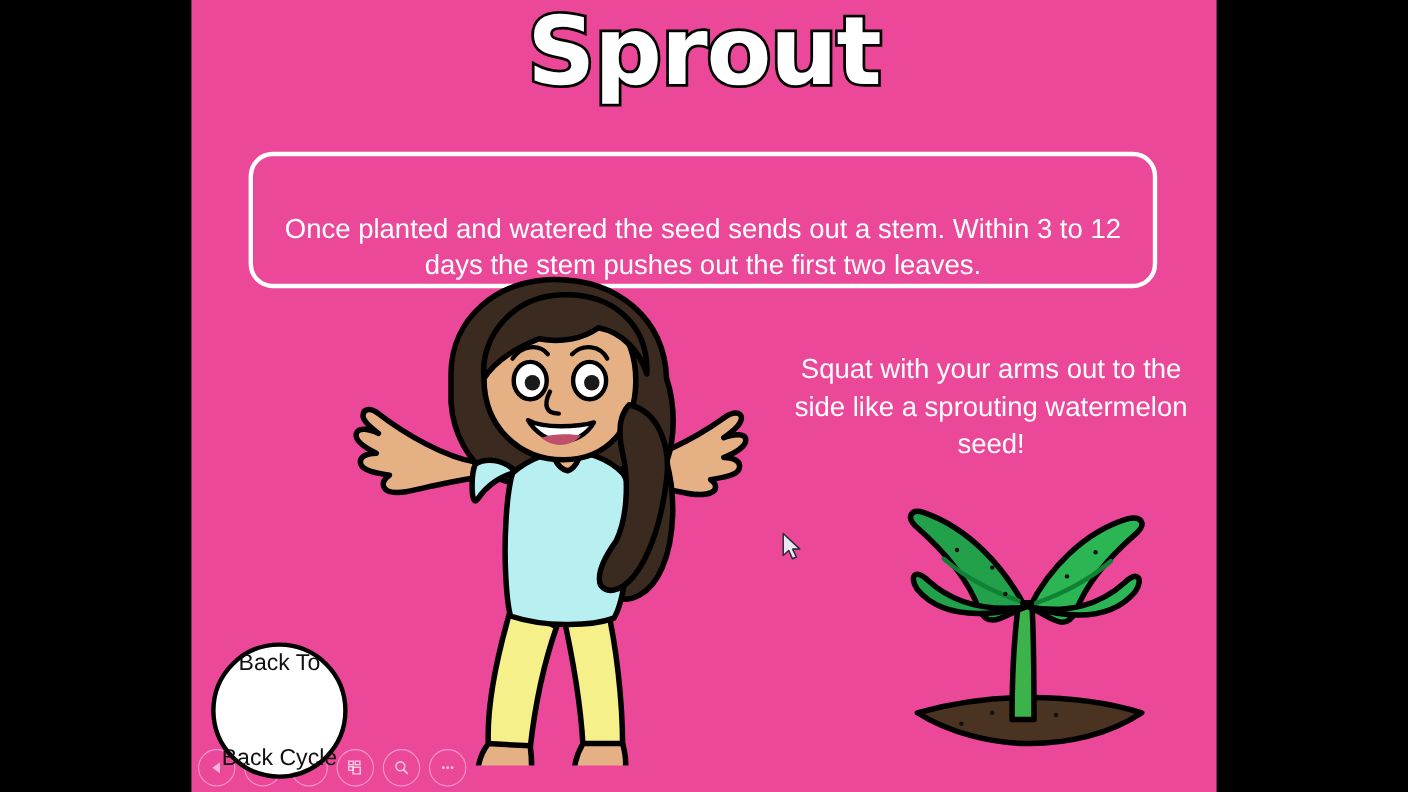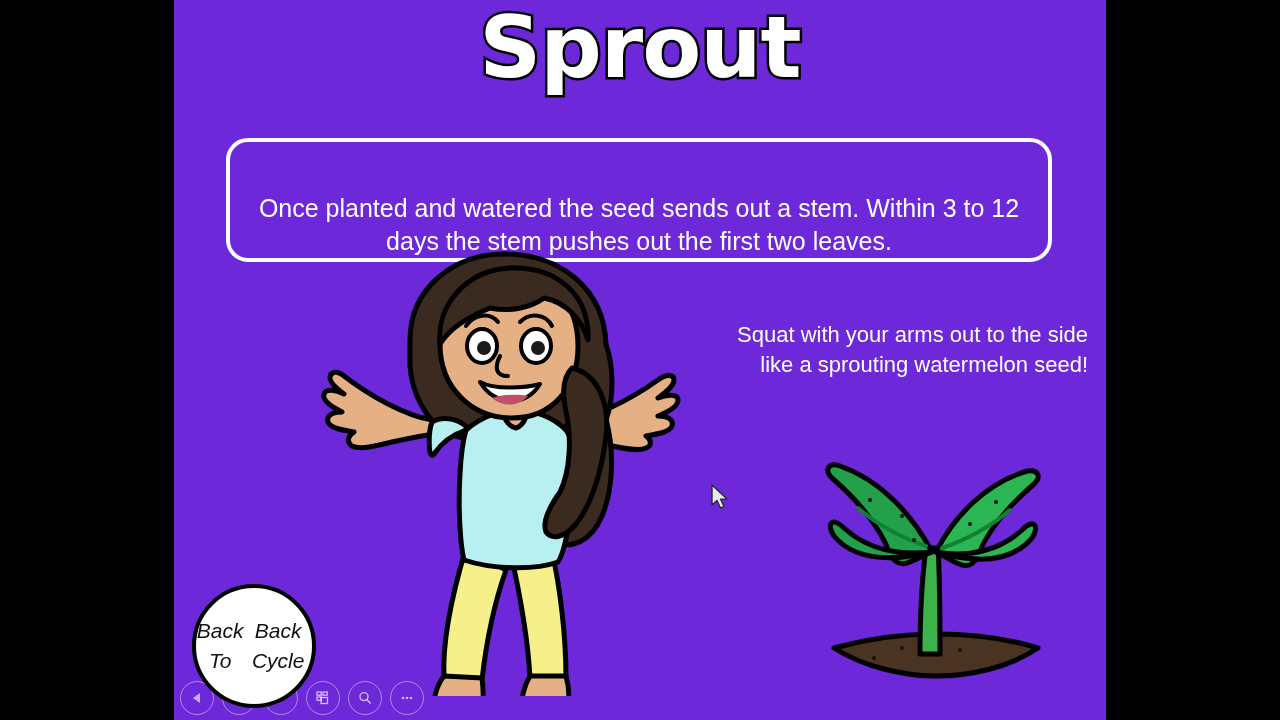--- a/index.html
+++ b/index.html
@@ -20,21 +20,21 @@
     height: 720px;
     background: #000000;
     overflow: hidden;
   }
   #slide {
     position: absolute;
     left: 174px;
     top: 0;
     width: 932px;
     height: 720px;
-    background: #6d28d9;
+    background: #ec4899;
     overflow: hidden;
   }
   
   #title {
     position: absolute;
     left: 0;
     top: -6px;
     width: 932px;
     text-align: center;
     font-family: "DejaVu Sans", sans-serif;
@@ -67,43 +67,42 @@
     line-height: 1.32;
     text-align: center;
     padding: 0 22px;
   }
   
   #instruction {
     position: absolute;
     left: 540px;
     top: 320px;
     width: 374px;
-    text-align: right;
+    text-align: center;
     color: #ffffff;
-    font-size: 22px;
+    font-size: 25px;
     line-height: 1.35;
   }
   
   #back-button {
     position: absolute;
     left: 18px;
     top: 584px;
     width: 124px;
     height: 124px;
     border-radius: 50%;
     background: #ffffff;
     border: 4px solid #000000;
     box-sizing: border-box;
     display: flex;
-    flex-direction: row;
+    flex-direction: column;
     align-items: center;
-    justify-content: flex-end;
+    justify-content: space-between;
     cursor: pointer;
     z-index: 40;
-    font-style: italic;
   }
   #back-button span {
     display: block;
     color: #111111;
     font-size: 21px;
     line-height: 1.45;
     text-align: center;
   }
   
   #character {

